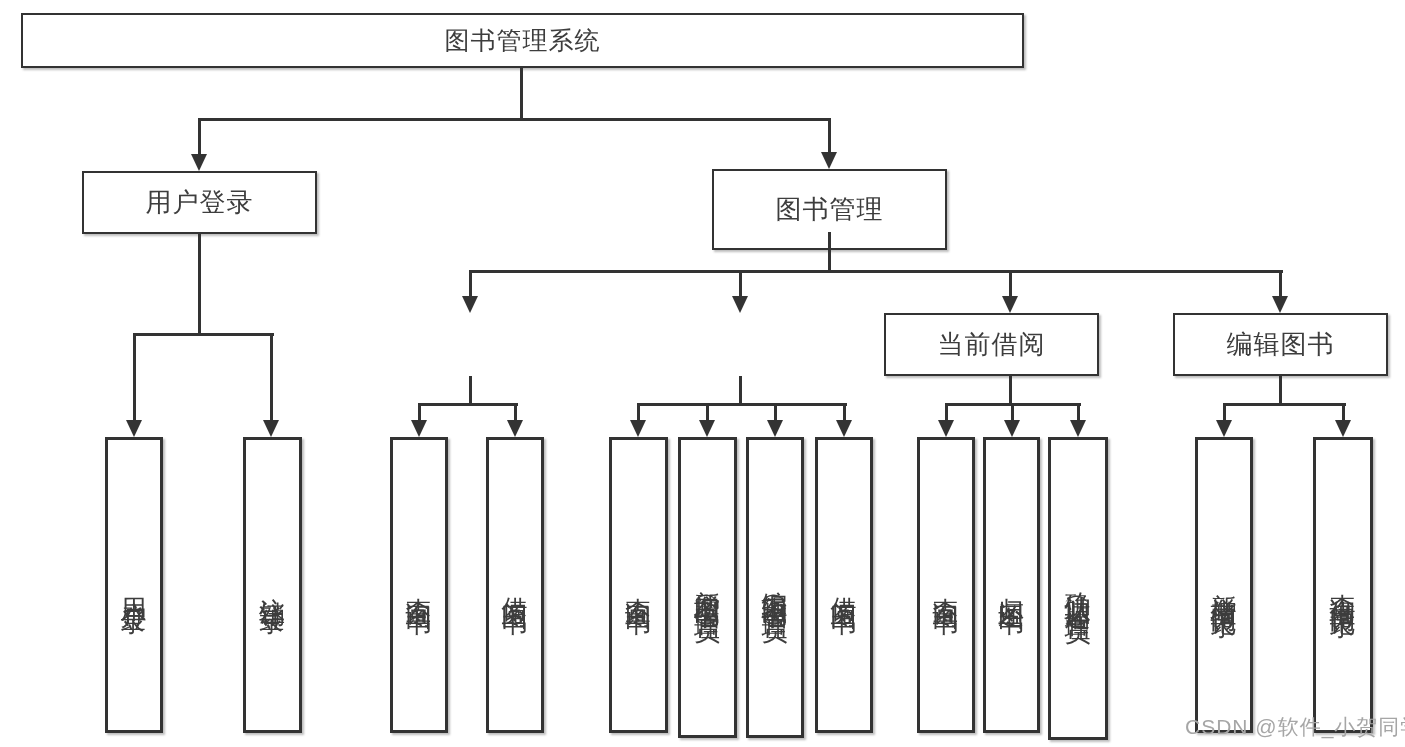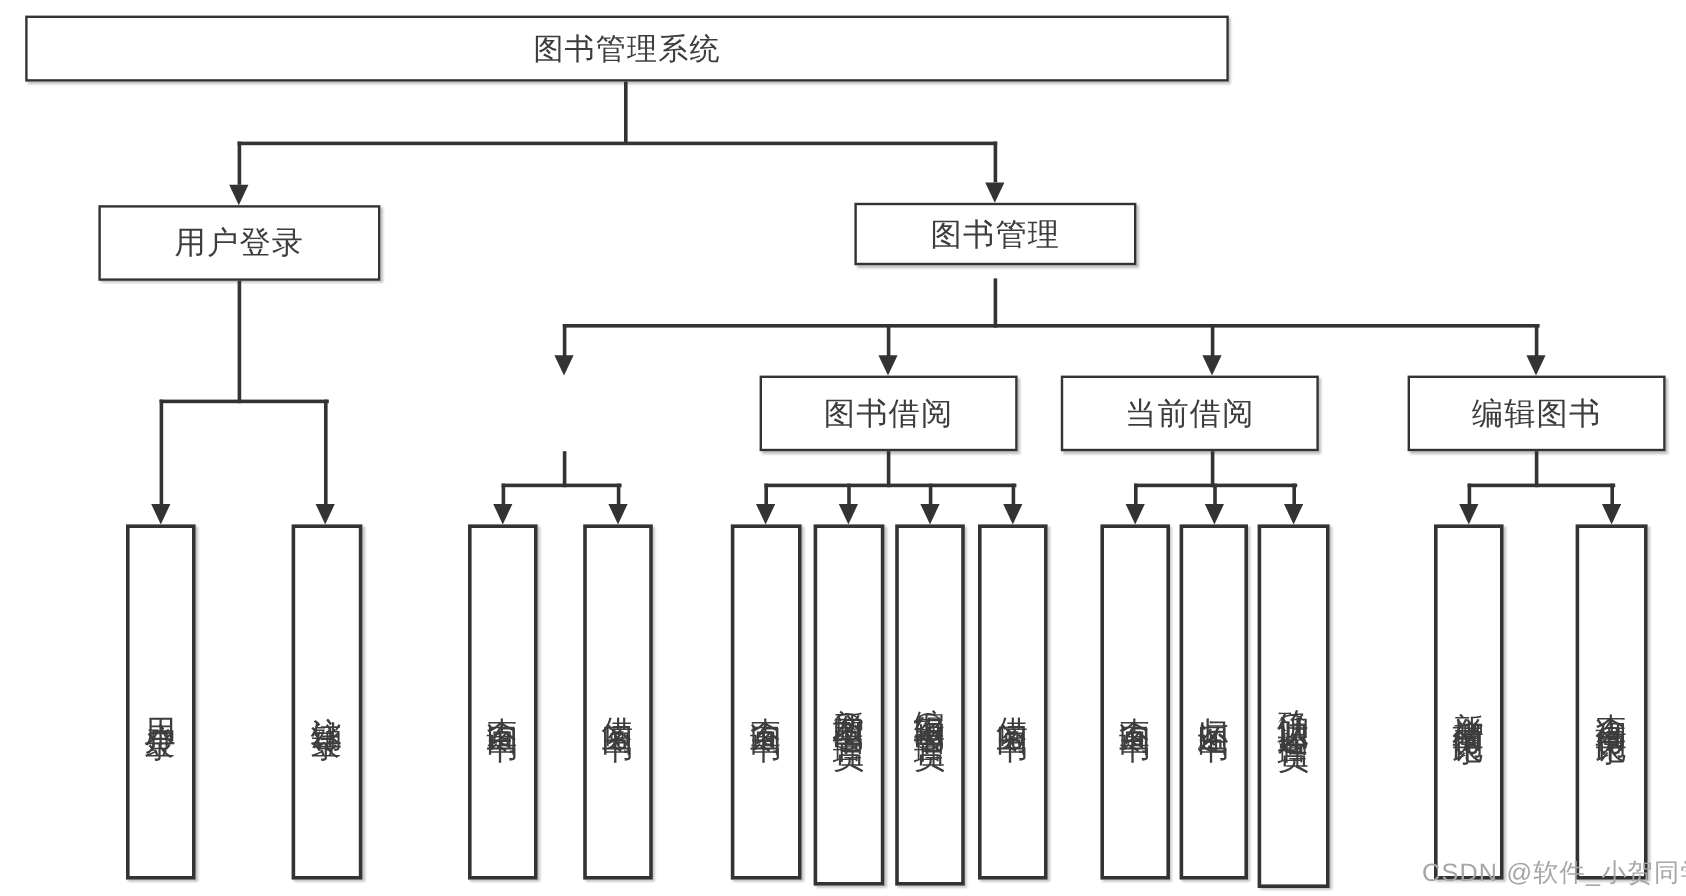--- a/index.html
+++ b/index.html
@@ -64,21 +64,21 @@
   <div class="line" style="left:520px; top:68px; width:3px; height:52px;"></div>
   <div class="line" style="left:198px; top:118px; width:633px; height:3px;"></div>
   <div class="line" style="left:198px; top:118px; width:3px; height:36px;"></div>
   <div class="arrow" style="left:191px; top:154px;"></div>
   <div class="line" style="left:828px; top:118px; width:3px; height:34px;"></div>
   <div class="arrow" style="left:821px; top:152px;"></div>
 
   <div class="node h" style="left:82px; top:171px; width:235px; height:63px;">
     <span>用户登录</span>
   </div>
-  <div class="node h" style="left:712px; top:169px; width:235px; height:52px;">
+  <div class="node h" style="left:712px; top:169px; width:235px; height:81px;">
     <span>图书管理</span>
   </div>
 
   <div class="line" style="left:198px; top:234px; width:3px; height:102px;"></div>
   <div class="line" style="left:133px; top:333px; width:141px; height:3px;"></div>
   <div class="line" style="left:133px; top:333px; width:3px; height:87px;"></div>
   <div class="arrow" style="left:126px; top:420px;"></div>
   <div class="line" style="left:270px; top:333px; width:3px; height:87px;"></div>
   <div class="arrow" style="left:263px; top:420px;"></div>
 
@@ -86,23 +86,20 @@
   <div class="line" style="left:469px; top:270px; width:814px; height:3px;"></div>
   <div class="line" style="left:469px; top:270px; width:3px; height:27px;"></div>
   <div class="arrow" style="left:462px; top:296px;"></div>
   <div class="line" style="left:739px; top:270px; width:3px; height:27px;"></div>
   <div class="arrow" style="left:732px; top:296px;"></div>
   <div class="line" style="left:1009px; top:270px; width:3px; height:27px;"></div>
   <div class="arrow" style="left:1002px; top:296px;"></div>
   <div class="line" style="left:1279px; top:270px; width:3px; height:27px;"></div>
   <div class="arrow" style="left:1272px; top:296px;"></div>
 
-  <div class="node h" style="left:633px; top:313px; width:215px; height:63px;">
-    <span>图书借阅</span>
-  </div>
   <div class="node h" style="left:884px; top:313px; width:215px; height:63px;">
     <span>当前借阅</span>
   </div>
   <div class="node h" style="left:1173px; top:313px; width:215px; height:63px;">
     <span>编辑图书</span>
   </div>
 
   <div class="line" style="left:469px; top:376px; width:3px; height:30px;"></div>
   <div class="line" style="left:418px; top:403px; width:100px; height:3px;"></div>
   <div class="line" style="left:418px; top:403px; width:3px; height:19px;"></div>

